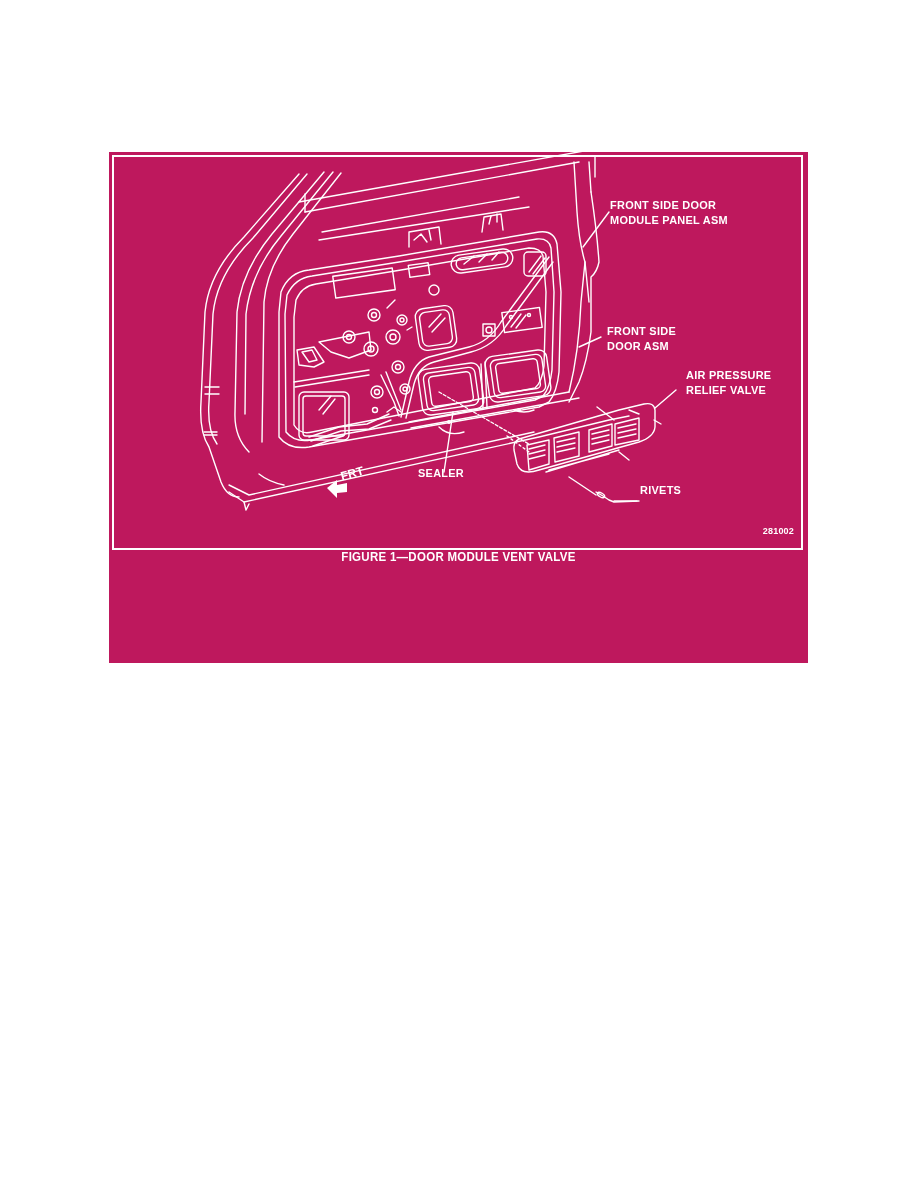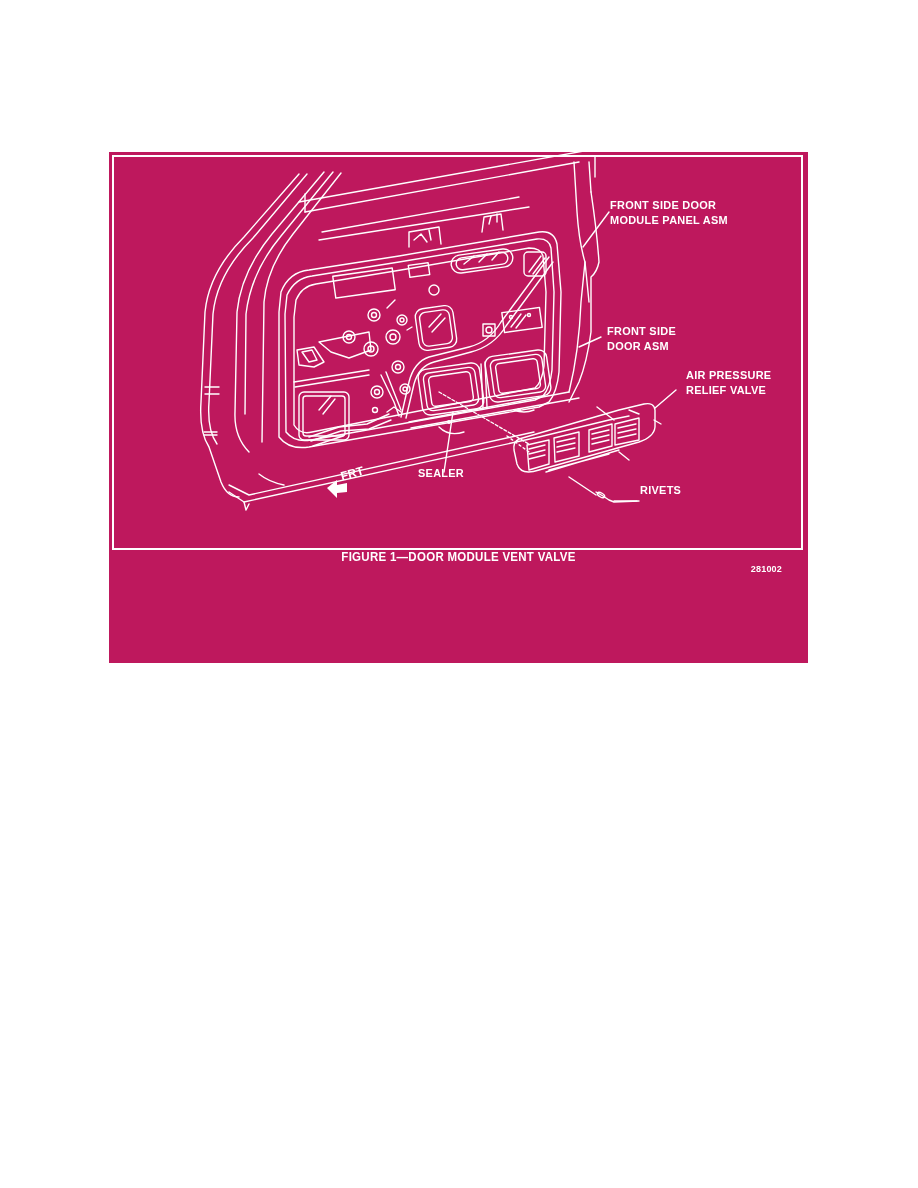--- a/index.html
+++ b/index.html
@@ -45,27 +45,26 @@
       font-size: 11.5px;
       line-height: 15px;
       letter-spacing: 0.3px;
       white-space: nowrap;
       transform: scaleX(0.95);
       transform-origin: left top;
     }
     .label-line { display: block; }
     .fig-id {
       position: absolute;
-      right: 26px;
+      right: 14px;
       top: 374px;
       color: #ffffff;
       font-weight: bold;
       font-size: 9px;
       letter-spacing: 0.2px;
-      margin-top: 38px;
     }
     .caption {
       position: absolute;
       left: 0;
       width: 699px;
       top: 398px;
       text-align: center;
       color: #ffffff;
       font-weight: bold;
       font-size: 12.5px;

